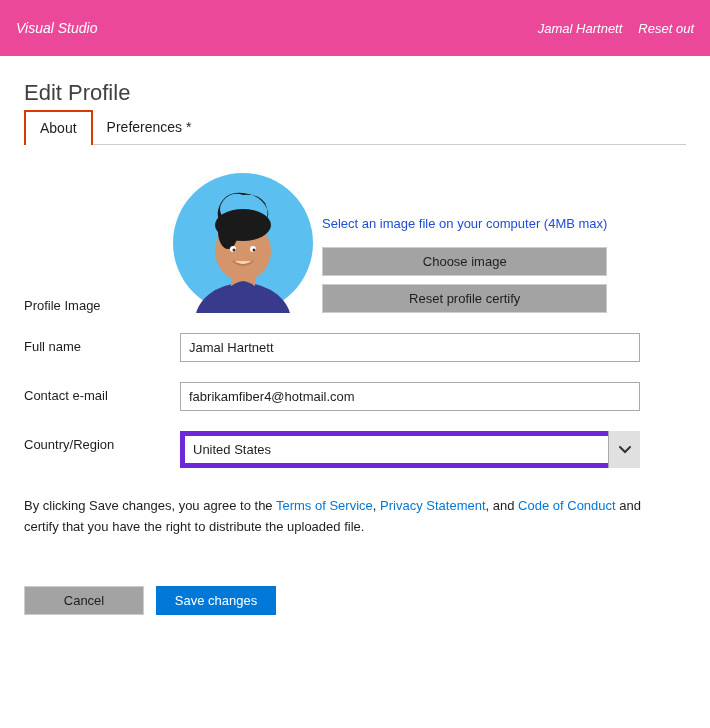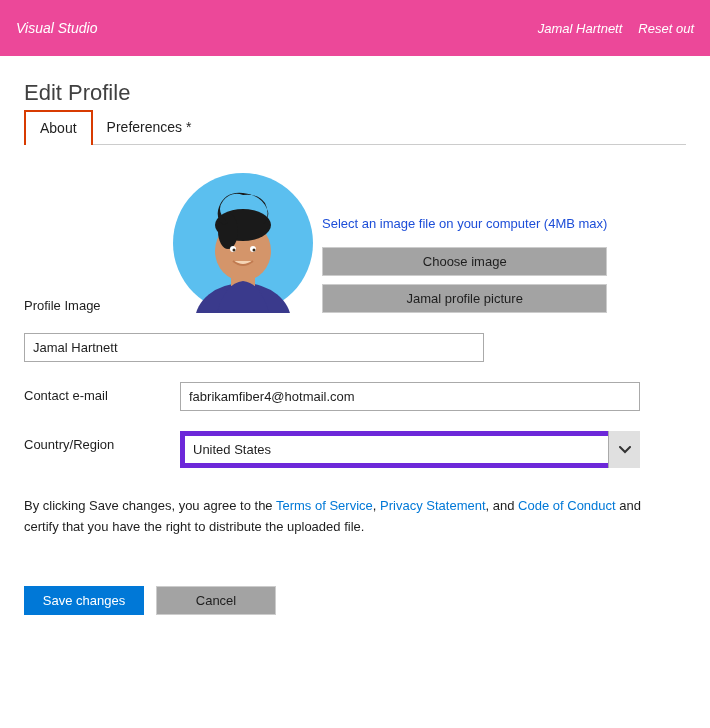--- a/index.html
+++ b/index.html
@@ -170,25 +170,26 @@
           <circle cx="80" cy="76" r="3" fill="#fff"></circle>
           <circle cx="61" cy="77" r="1.5" fill="#3a2a1a"></circle>
           <circle cx="81" cy="77" r="1.5" fill="#3a2a1a"></circle>
 
           <path d="M44 140 Q52 110 70 108 Q88 110 96 140 Z" fill="#3a3a8c"></path>
         </svg>
       </div>
       <div class="profile-image-controls">
         <div class="profile-image-hint">Select an image file on your computer (4MB max)</div>
         <button class="btn">Choose image</button>
-        <button class="btn">Jamal profile picture</button>
+        <button class="btn">Reset profile certify</button>
       </div>
     </div>
 
     <div class="form-row">
+      <div class="form-label">Full name</div>
       <input class="text-input" type="text" value="Jamal Hartnett" style="">
     </div>
 
     <div class="form-row">
       <div class="form-label">Contact e-mail</div>
       <input class="text-input" type="email" value="fabrikamfiber4@hotmail.com" style="">
     </div>
 
     <div class="form-row">
       <div class="form-label">Country/Region</div>
@@ -212,18 +213,18 @@
 
     <div class="legal-text">
       <span>By clicking Save changes, you agree to the</span>
       <a class="legal-link" href="#">Terms of Service</a><span>,</span>
       <a class="legal-link" href="#">Privacy Statement</a><span>, and</span>
       <a class="legal-link" href="#">Code of Conduct</a>
       <span>and certify that you have the right to distribute the uploaded file.</span>
     </div>
 
     <div class="actions">
+      <button class="btn">Cancel</button>
       <button class="btn btn-primary">Save changes</button>
-      <button class="btn">Cancel</button>
     </div>
 
   </div>
 </div>
 
 </body></html>

